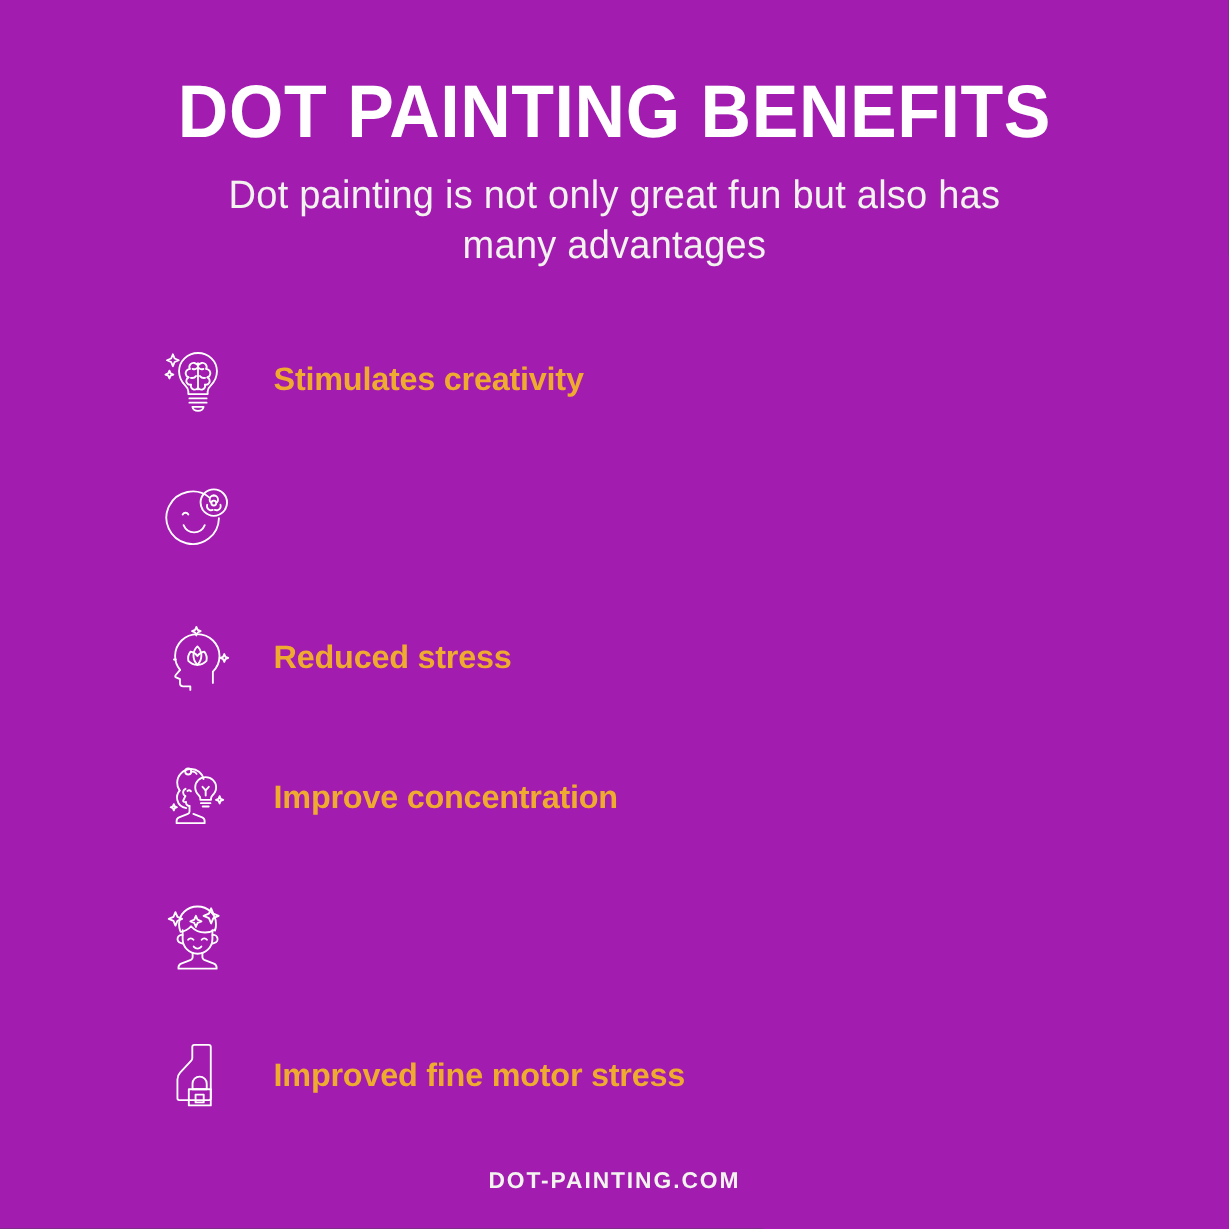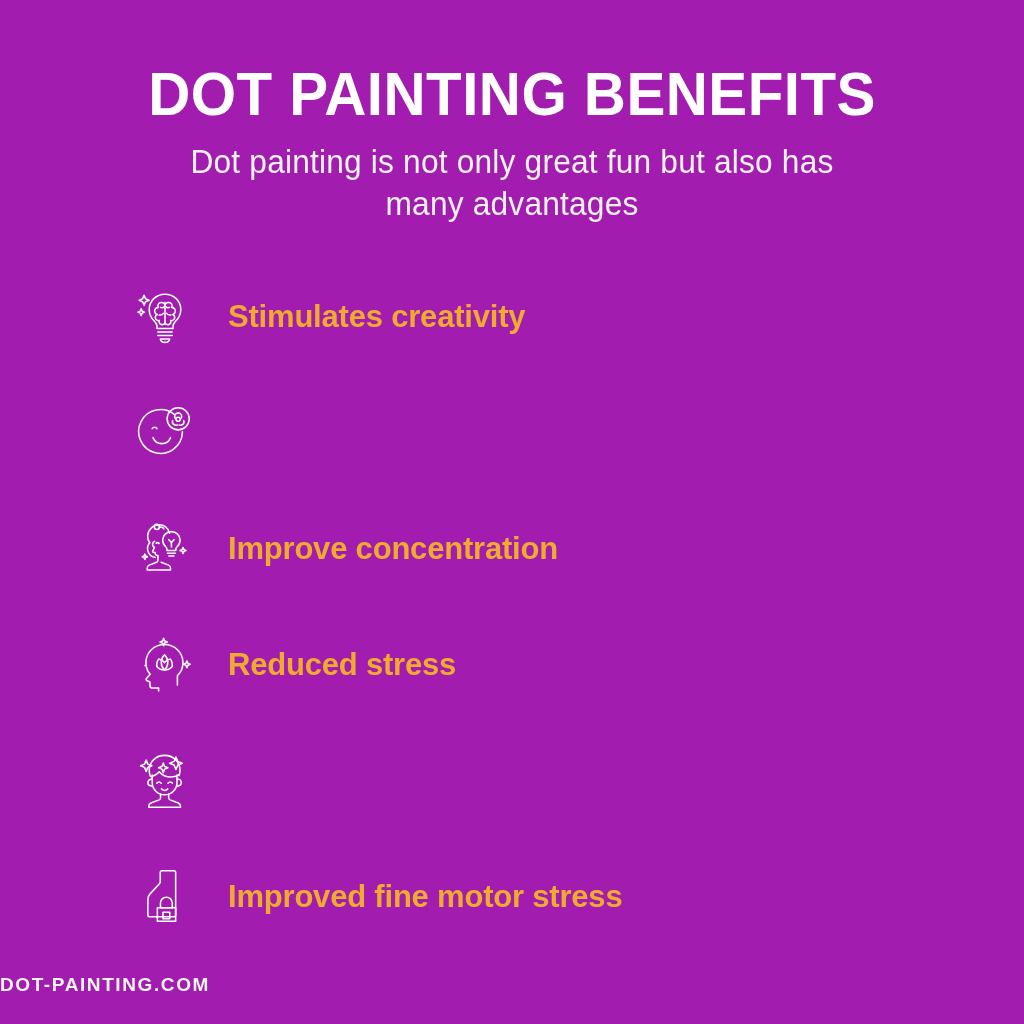--- a/index.html
+++ b/index.html
@@ -94,33 +94,34 @@
     stroke-linecap: round;
     stroke-linejoin: round;
     fill: none;
     vector-effect: non-scaling-stroke;
   }
 
   .benefit-label {
     margin-left: 26px;
     color: #efab30;
     font-family: "Liberation Sans", sans-serif;
-    font-size: 31px;
+    font-size: 27px;
     font-weight: 700;
     letter-spacing: -0.2px;
     line-height: 1;
     white-space: nowrap;
   }
 
   
   .poster-footer {
     position: absolute;
     bottom: 28px;
     left: 0;
     width: 1024px;
+    text-align: center;
     color: #f3f4f0;
     font-family: "Liberation Sans", sans-serif;
     font-size: 19px;
     font-weight: 700;
     letter-spacing: 1.6px;
   }
 </style>
 </head>
 <body>
 
@@ -184,20 +185,39 @@
           <path d="M51.3 20.3c.6 1.9-.4 3.9-2.3 4.5-.8.3-1.7.2-2.5-.1"></path>
           <circle cx="45.6" cy="18.8" r="2.1"></circle>
         </svg>
       </span>
     </li>
 
     <li class="benefit-row">
       <span class="benefit-icon">
         <svg viewBox="0 0 64 64" aria-hidden="true">
 
+          <path d="M44.8 53.8V44c3.5-3.4 5.7-8.1 5.7-13.4 0-10.4-8.6-18.8-19.1-18.8-10.6 0-19.1 8.4-19.1 18.8 0 4.5 1.6 8.7 4.3 12"></path>
+          <path d="M16.6 42.6l-3.9 4.6c-.5.6-.3 1.5.4 1.8l3.4 1.5v3.6c0 1.5 1.2 2.7 2.8 2.7h6.1v3"></path>
+          <path d="M12.9 33.6h-1.6"></path>
+
+          <path d="M31.5 22.4c2.2 2.1 3.4 4.9 3.4 7.9 0 3-1.2 5.8-3.4 7.9-2.2-2.1-3.4-4.9-3.4-7.9 0-3 1.2-5.8 3.4-7.9z"></path>
+          <path d="M31.5 38.2c-3.1 0-5.9-1.3-7.8-3.4-.6-2.8.1-5.7 1.9-7.9 2.4.3 4.5 1.7 5.9 3.6"></path>
+          <path d="M31.5 38.2c3.1 0 5.9-1.3 7.8-3.4.6-2.8-.1-5.7-1.9-7.9-2.4.3-4.5 1.7-5.9 3.6"></path>
+
+          <path d="M30.6 5.6l1.1 2.6 2.6 1.1-2.6 1.1-1.1 2.6-1.1-2.6-2.6-1.1 2.6-1.1z"></path>
+          <path d="M54.6 28.9l1 2.4 2.4 1-2.4 1-1 2.4-1-2.4-2.4-1 2.4-1z"></path>
+        </svg>
+      </span>
+      <span class="benefit-label">Reduced stress</span>
+    </li>
+
+    <li class="benefit-row">
+      <span class="benefit-icon">
+        <svg viewBox="0 0 64 64" aria-hidden="true">
+
           <path d="M36.7 16.8c-.9-5.2-5.6-8.9-11-8.7-6.4.2-11.4 5.3-11.6 11.6-.1 2.6.7 5 2.1 6.9"></path>
           <path d="M16.2 26.6c-1.9 2.2-2.7 5.2-2 8.1.9 3.7 4 6.4 7.7 7"></path>
 
           <circle cx="23.6" cy="10.2" r="2.6"></circle>
           <path d="M26.2 10.6c1.8-.6 3.7.1 4.6 1.7"></path>
 
           <path d="M21.3 25.1c-1.3.5-2.1 1.8-2.1 3.2 0 1.3.7 2.5 1.9 3.1"></path>
           <path d="M21.1 31.4l-1.8 3.8c-.2.5.1 1 .6 1.1l1.8.3"></path>
           <path d="M21.7 36.6c0 1.7 1.3 3.1 3 3.3"></path>
 
@@ -215,39 +235,20 @@
           <path d="M11.2 38.3l.8 1.9 1.9.8-1.9.8-.8 1.9-.8-1.9-1.9-.8 1.9-.8z"></path>
         </svg>
       </span>
       <span class="benefit-label">Improve concentration</span>
     </li>
 
     <li class="benefit-row">
       <span class="benefit-icon">
         <svg viewBox="0 0 64 64" aria-hidden="true">
 
-          <path d="M44.8 53.8V44c3.5-3.4 5.7-8.1 5.7-13.4 0-10.4-8.6-18.8-19.1-18.8-10.6 0-19.1 8.4-19.1 18.8 0 4.5 1.6 8.7 4.3 12"></path>
-          <path d="M16.6 42.6l-3.9 4.6c-.5.6-.3 1.5.4 1.8l3.4 1.5v3.6c0 1.5 1.2 2.7 2.8 2.7h6.1v3"></path>
-          <path d="M12.9 33.6h-1.6"></path>
-
-          <path d="M31.5 22.4c2.2 2.1 3.4 4.9 3.4 7.9 0 3-1.2 5.8-3.4 7.9-2.2-2.1-3.4-4.9-3.4-7.9 0-3 1.2-5.8 3.4-7.9z"></path>
-          <path d="M31.5 38.2c-3.1 0-5.9-1.3-7.8-3.4-.6-2.8.1-5.7 1.9-7.9 2.4.3 4.5 1.7 5.9 3.6"></path>
-          <path d="M31.5 38.2c3.1 0 5.9-1.3 7.8-3.4.6-2.8-.1-5.7-1.9-7.9-2.4.3-4.5 1.7-5.9 3.6"></path>
-
-          <path d="M30.6 5.6l1.1 2.6 2.6 1.1-2.6 1.1-1.1 2.6-1.1-2.6-2.6-1.1 2.6-1.1z"></path>
-          <path d="M54.6 28.9l1 2.4 2.4 1-2.4 1-1 2.4-1-2.4-2.4-1 2.4-1z"></path>
-        </svg>
-      </span>
-      <span class="benefit-label">Reduced stress</span>
-    </li>
-
-    <li class="benefit-row">
-      <span class="benefit-icon">
-        <svg viewBox="0 0 64 64" aria-hidden="true">
-
           <path d="M16.6 27.4c-.6-1.9-.9-3.8-.9-5.6C15.7 13.1 22.8 6.6 31.6 6.6S47.5 13.1 47.5 21.8c0 1.9-.3 3.8-.9 5.6"></path>
 
           <path d="M17 28.4c3.6-.4 6.8-2.2 9-4.8 2.9 3.4 7.3 5.4 12 5.4 3.1 0 6-.9 8.4-2.4"></path>
 
           <path d="M18.8 26.9v7.7c0 7 5.7 12.7 12.8 12.7s12.8-5.7 12.8-12.7v-7.7"></path>
 
           <path d="M18.8 31.2c-1.9-.5-3.8.6-4.3 2.5-.5 1.9.6 3.8 2.5 4.3l1.8.5"></path>
           <path d="M44.4 31.2c1.9-.5 3.8.6 4.3 2.5.5 1.9-.6 3.8-2.5 4.3l-1.8.5"></path>
 
           <path d="M23.5 35.3c1.1-1.6 3.5-1.6 4.6 0"></path>

